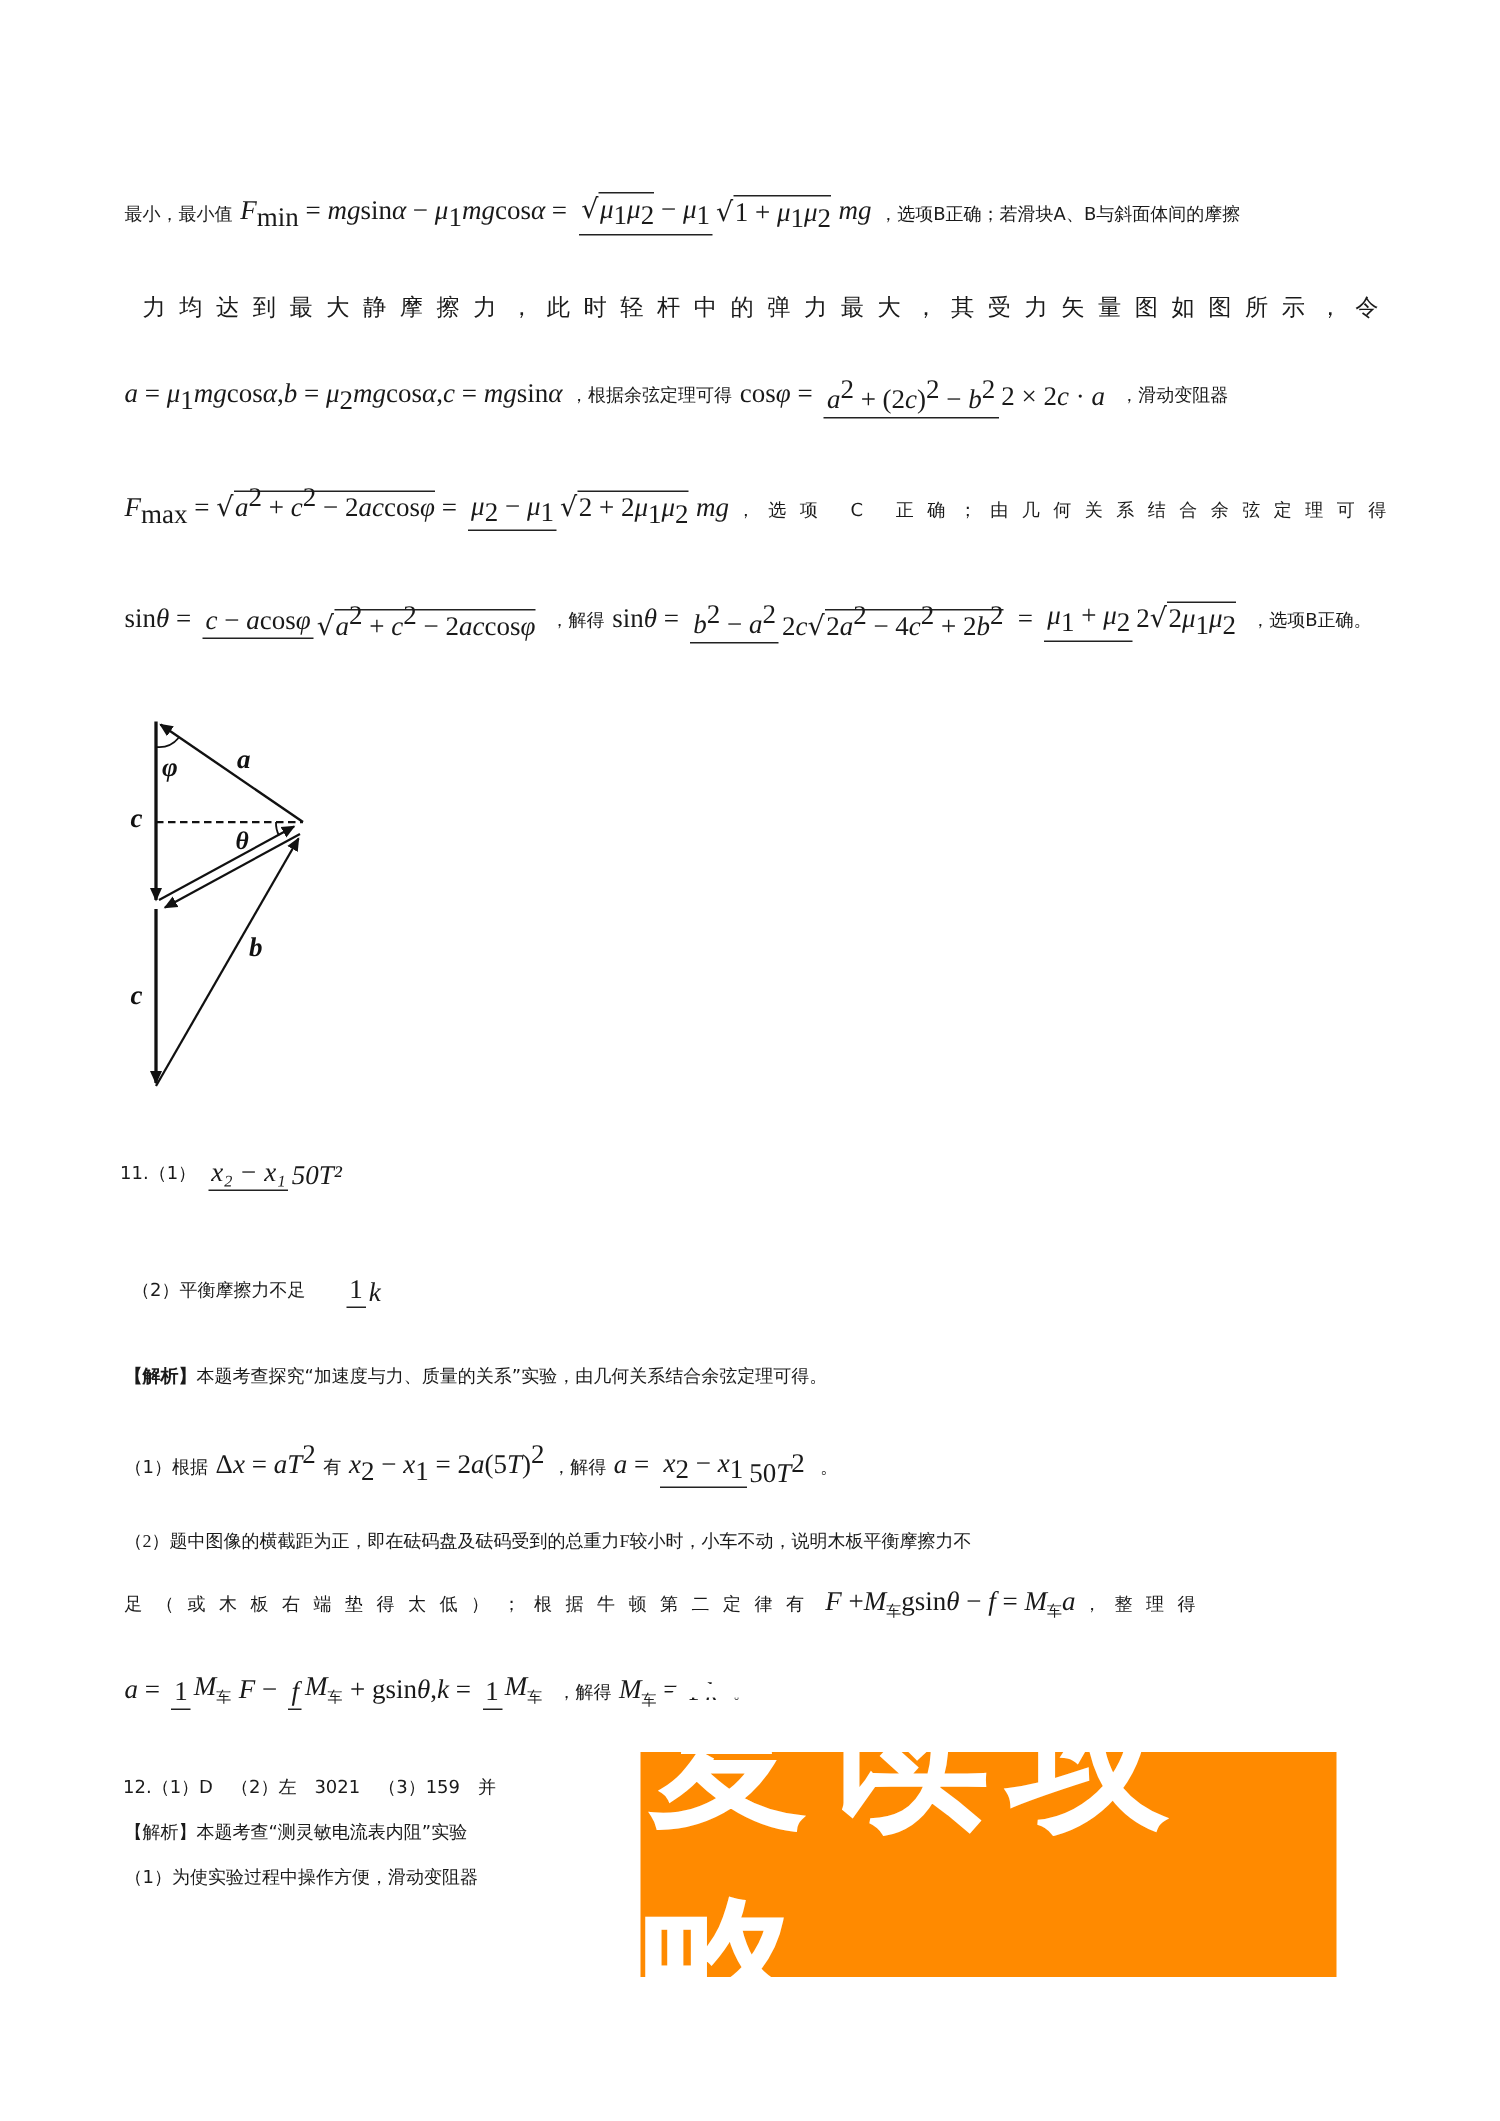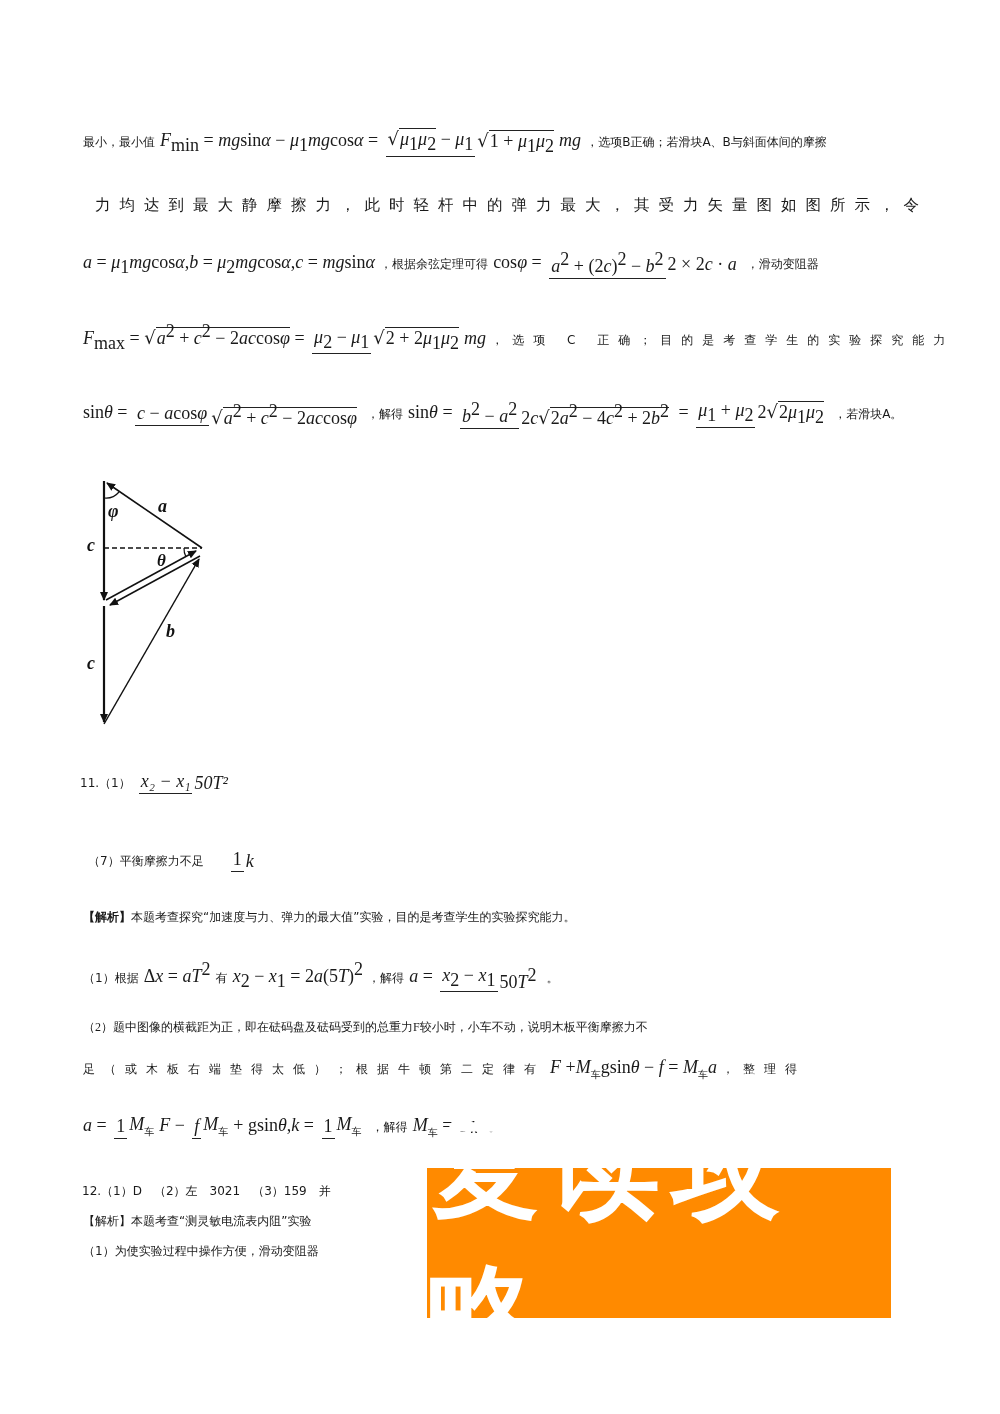--- a/index.html
+++ b/index.html
@@ -46,40 +46,40 @@
       </span></span>
   <span class="cjk">，滑动变阻器</span>
 </div>
 
 <div class="line" style="top:320px;">
   <span class="m">F<sub class="r">max</sub> <span class="r">=</span> <span class="rad">√</span><span class="sqrt">a<sup class="r">2</sup> <span class="r">+</span> c<sup class="r">2</sup> <span class="r">− 2</span>ac<span class="r">cos</span>φ</span> <span class="r">=</span>
     <span class="frac">
         <span class="num">μ<sub class="r">2</sub> <span class="r">−</span> μ<sub class="r">1</sub></span>
         <span class="den"><span class="rad">√</span><span class="sqrt"><span class="r">2 + 2</span>μ<sub class="r">1</sub>μ<sub class="r">2</sub></span></span>
       </span>mg</span>
-  <span class="cjk wide">，选项 C 正确；目的是考查学生的实验探究能力</span>
+  <span class="cjk wide">，选项 C 正确；由几何关系结合余弦定理可得</span>
 </div>
 
 <div class="line" style="top:398px;">
   <span class="m"><span class="r">sin</span>θ <span class="r">=</span>
     <span class="frac">
         <span class="num">c <span class="r">−</span> a<span class="r">cos</span>φ</span>
         <span class="den"><span class="rad">√</span><span class="sqrt">a<sup class="r">2</sup> <span class="r">+</span> c<sup class="r">2</sup> <span class="r">− 2</span>ac<span class="r">cos</span>φ</span></span>
       </span></span>
   <span class="cjk">，解得</span>
   <span class="m"><span class="r">sin</span>θ <span class="r">=</span>
     <span class="frac">
         <span class="num">b<sup class="r">2</sup> <span class="r">−</span> a<sup class="r">2</sup></span>
         <span class="den"><span class="r">2</span>c<span class="rad">√</span><span class="sqrt"><span class="r">2</span>a<sup class="r">2</sup> <span class="r">− 4</span>c<sup class="r">2</sup> <span class="r">+ 2</span>b<sup class="r">2</sup></span></span>
       </span> <span class="r">=</span>
     <span class="frac">
         <span class="num">μ<sub class="r">1</sub> <span class="r">+</span> μ<sub class="r">2</sub></span>
         <span class="den"><span class="r">2</span><span class="rad">√</span><span class="sqrt"><span class="r">2</span>μ<sub class="r">1</sub>μ<sub class="r">2</sub></span></span>
       </span></span>
-  <span class="cjk">，若滑块A。</span>
+  <span class="cjk">，选项B正确。</span>
 </div>
 
 <svg id="diagram" width="160" height="270" viewBox="70 470 160 270">
   <defs>
     <marker id="ah" markerWidth="10" markerHeight="10" refX="8" refY="5" orient="auto" markerUnits="userSpaceOnUse">
       <path d="M0,1 L9,5 L0,9 Z" fill="#111"></path>
     </marker>
   </defs>
 
   <line x1="104" y1="481" x2="104" y2="600" stroke="#111" stroke-width="2.2" marker-end="url(#ah)"></line>
@@ -108,30 +108,30 @@
 
 <div class="line" style="top:770px; left:80px;">
   <span class="cjk">11.（1）</span>
   <span class="frac m">
       <span class="num">x₂ − x₁</span>
       <span class="den">50T²</span>
     </span>
 </div>
 
 <div class="line" style="top:848px; left:88px;">
-  <span class="cjk">（7）平衡摩擦力不足</span>
+  <span class="cjk">（2）平衡摩擦力不足</span>
   <span style="display:inline-block;width:14px;"></span>
   <span class="frac m">
       <span class="num r">1</span>
       <span class="den">k</span>
     </span>
 </div>
 
 <div class="line cjk" style="top:906px;">
-  <span style="font-weight:bold;">【解析】</span><span>本题考查探究“加速度与力、弹力的最大值”实验，目的是考查学生的实验探究能力。</span>
+  <span style="font-weight:bold;">【解析】</span><span>本题考查探究“加速度与力、质量的关系”实验，由几何关系结合余弦定理可得。</span>
 </div>
 
 <div class="line" style="top:958px;">
   <span class="cjk">（1）根据</span>
   <span class="m"><span class="r">Δ</span>x <span class="r">=</span> aT<sup class="r">2</sup></span>
   <span class="cjk">有</span>
   <span class="m">x<sub class="r">2</sub> <span class="r">−</span> x<sub class="r">1</sub> <span class="r">= 2</span>a<span class="r">(5</span>T<span class="r">)</span><sup class="r">2</sup></span>
   <span class="cjk">，解得</span>
   <span class="m">a <span class="r">=</span> <span class="frac">
         <span class="num">x<sub class="r">2</sub> <span class="r">−</span> x<sub class="r">1</sub></span>

